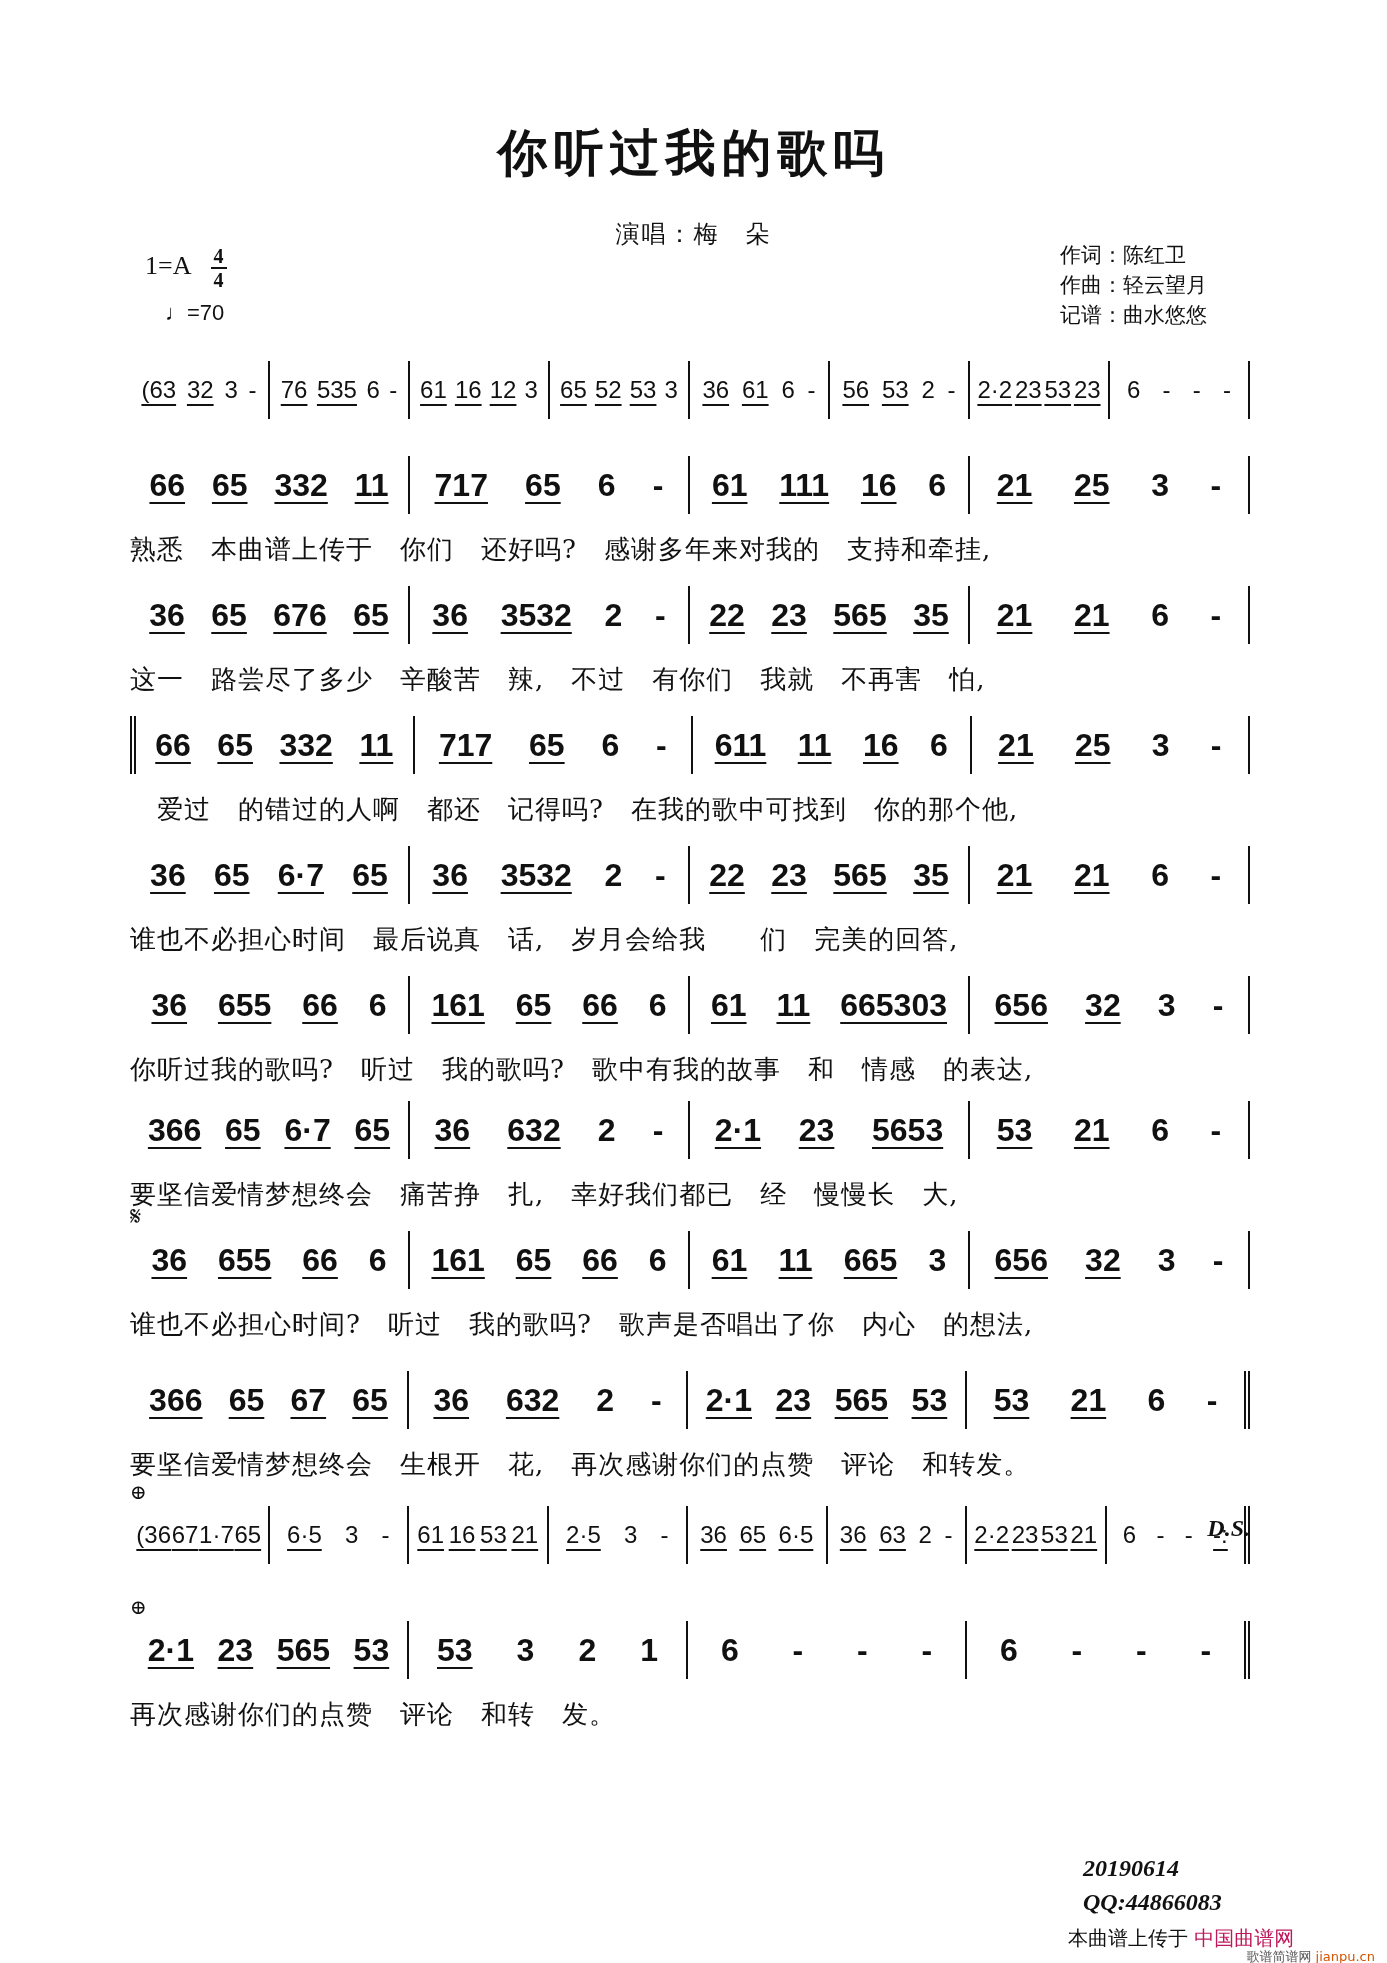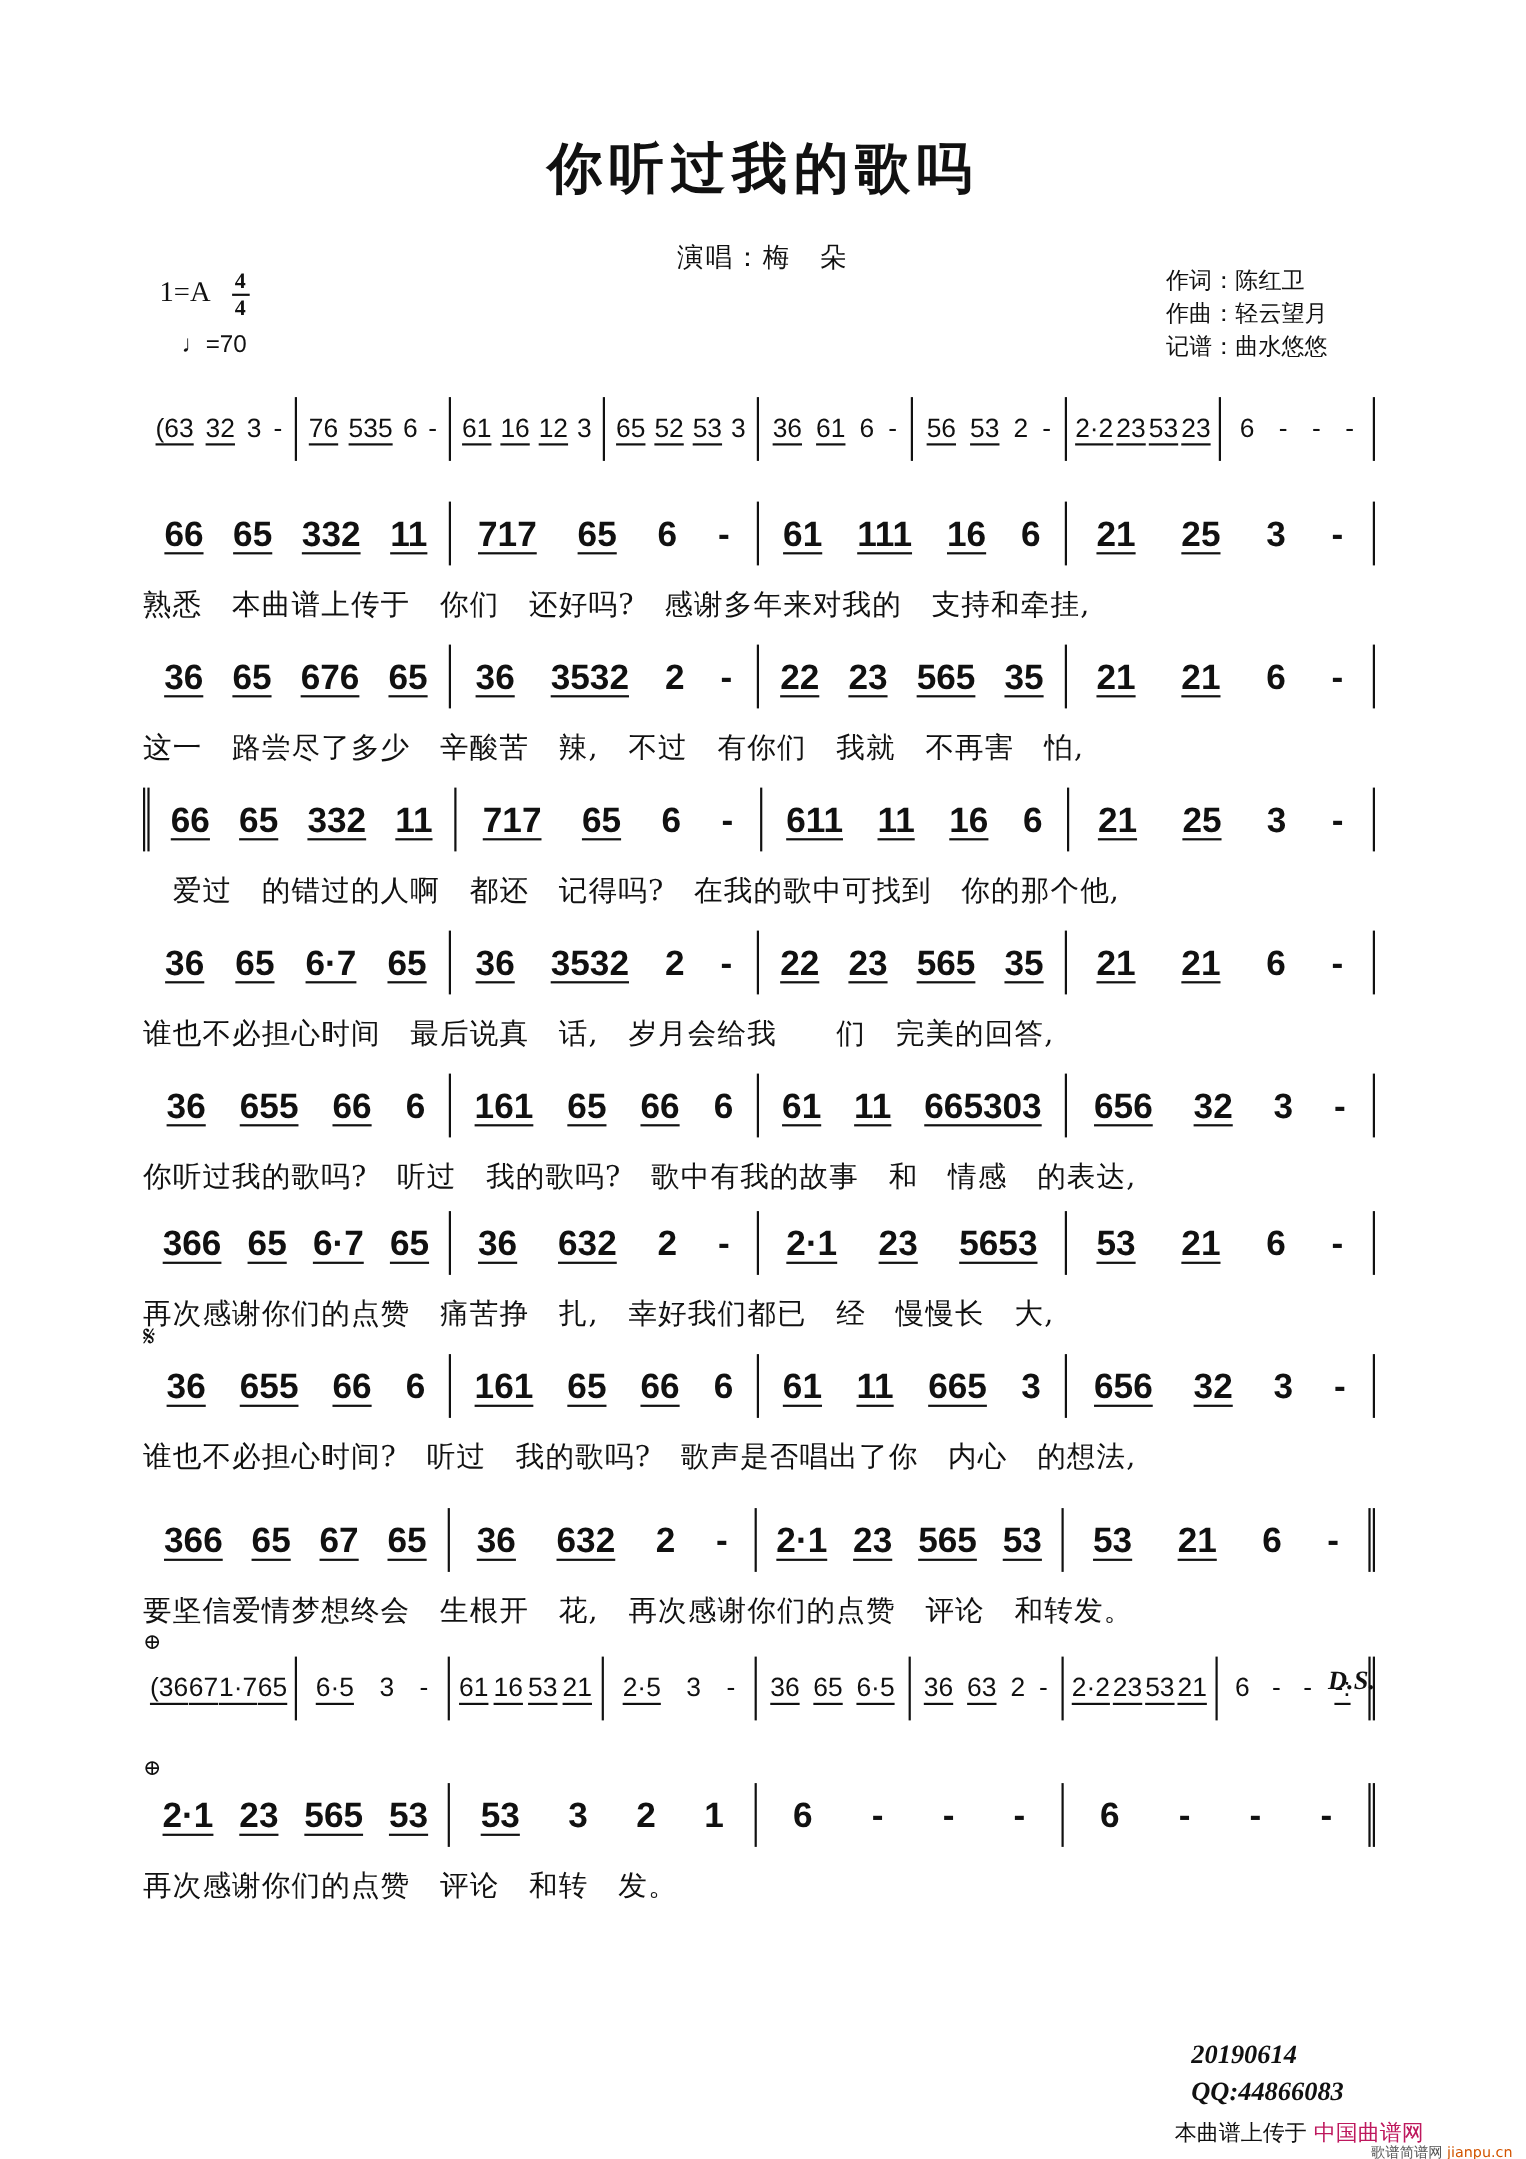--- a/index.html
+++ b/index.html
@@ -72,21 +72,21 @@
     <div class="line" style="top: 850px;">
       <div class="notes" style="top: 0px;"><div class="measure"><span class="tok">36</span><span class="tok">65</span><span class="tok">6·7</span><span class="tok">65</span></div><div class="measure"><span class="tok">36</span><span class="tok">3532</span><span class="tok plain">2</span><span class="tok plain">-</span></div><div class="measure"><span class="tok">22</span><span class="tok">23</span><span class="tok">565</span><span class="tok">35</span></div><div class="measure"><span class="tok">21</span><span class="tok">21</span><span class="tok plain">6</span><span class="tok plain">-</span></div></div>
       <div class="lyrics" style="top: 72px;">谁也不必担心时间　最后说真　话,　岁月会给我　　们　完美的回答,</div>
     </div>
     <div class="line" style="top: 980px;">
       <div class="notes" style="top: 0px;"><div class="measure"><span class="tok">36</span><span class="tok">655</span><span class="tok">66</span><span class="tok plain">6</span></div><div class="measure"><span class="tok">161</span><span class="tok">65</span><span class="tok">66</span><span class="tok plain">6</span></div><div class="measure"><span class="tok">61</span><span class="tok">11</span><span class="tok">665303</span></div><div class="measure"><span class="tok">656</span><span class="tok">32</span><span class="tok plain">3</span><span class="tok plain">-</span></div></div>
       <div class="lyrics" style="top: 72px;">你听过我的歌吗?　听过　我的歌吗?　歌中有我的故事　和　情感　的表达,</div>
     </div>
     <div class="line" style="top: 1105px;">
       <div class="notes" style="top: 0px;"><div class="measure"><span class="tok">366</span><span class="tok">65</span><span class="tok">6·7</span><span class="tok">65</span></div><div class="measure"><span class="tok">36</span><span class="tok">632</span><span class="tok plain">2</span><span class="tok plain">-</span></div><div class="measure"><span class="tok">2·1</span><span class="tok">23</span><span class="tok">5653</span></div><div class="measure"><span class="tok">53</span><span class="tok">21</span><span class="tok plain">6</span><span class="tok plain">-</span></div></div>
-      <div class="lyrics" style="top: 72px;">再次感谢你们的点赞　痛苦挣　扎,　幸好我们都已　经　慢慢长　大,</div>
+      <div class="lyrics" style="top: 72px;">要坚信爱情梦想终会　痛苦挣　扎,　幸好我们都已　经　慢慢长　大,</div>
     </div>
     <div class="line" style="top: 1235px;">
       <div class="mark" style="left: 0px; top: -34px;">𝄋</div>
       <div class="notes" style="top: 0px;"><div class="measure"><span class="tok">36</span><span class="tok">655</span><span class="tok">66</span><span class="tok plain">6</span></div><div class="measure"><span class="tok">161</span><span class="tok">65</span><span class="tok">66</span><span class="tok plain">6</span></div><div class="measure"><span class="tok">61</span><span class="tok">11</span><span class="tok">665</span><span class="tok plain">3</span></div><div class="measure"><span class="tok">656</span><span class="tok">32</span><span class="tok plain">3</span><span class="tok plain">-</span></div></div>
       <div class="lyrics" style="top: 72px;">谁也不必担心时间?　听过　我的歌吗?　歌声是否唱出了你　内心　的想法,</div>
     </div>
     <div class="line" style="top: 1375px;">
       <div class="ds" style="right: 0px; top: 140px;">D.S.</div>
       <div class="notes" style="top: 0px;"><div class="measure"><span class="tok">366</span><span class="tok">65</span><span class="tok">67</span><span class="tok">65</span></div><div class="measure"><span class="tok">36</span><span class="tok">632</span><span class="tok plain">2</span><span class="tok plain">-</span></div><div class="measure"><span class="tok">2·1</span><span class="tok">23</span><span class="tok">565</span><span class="tok">53</span></div><div class="measure final"><span class="tok">53</span><span class="tok">21</span><span class="tok plain">6</span><span class="tok plain">-</span></div></div>
       <div class="lyrics" style="top: 72px;">要坚信爱情梦想终会　生根开　花,　再次感谢你们的点赞　评论　和转发。</div>

